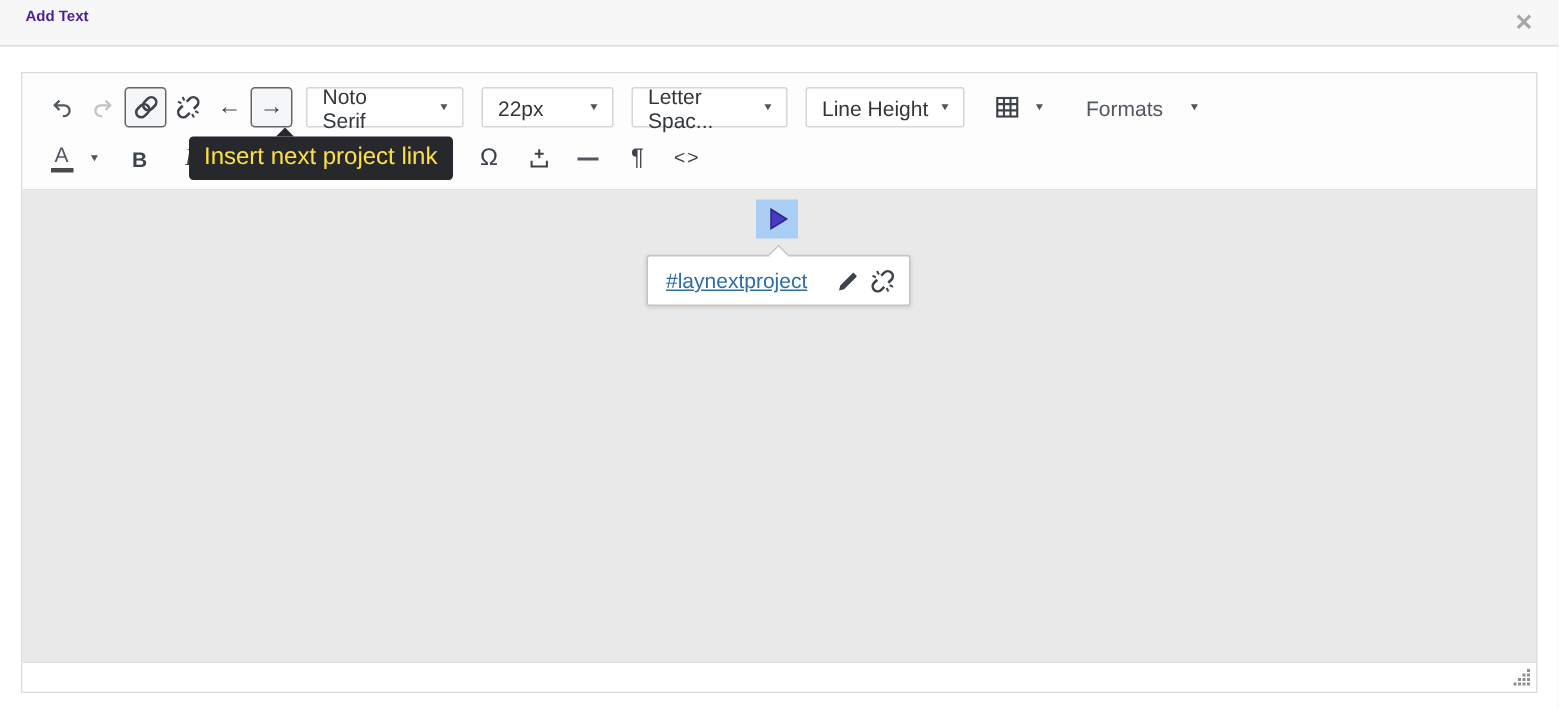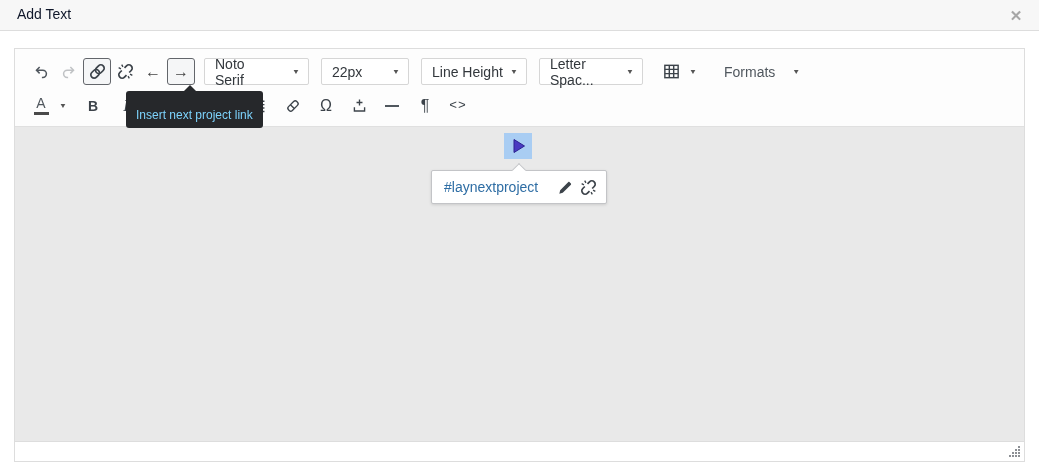--- a/index.html
+++ b/index.html
@@ -1,21 +1,21 @@
 <!DOCTYPE html>
 <html><head>
 <meta charset="utf-8">
 <style>
   * { margin:0; padding:0; box-sizing:border-box; }
   html,body { width:1039px; height:472px; background:#fff; font-family:"Liberation Sans", sans-serif; overflow:hidden; }
 
   
   .titlebar { position:absolute; left:0; top:0; width:1039px; height:31px;
     background:#f7f7f7; border-bottom:1px solid #ddd; }
-  .titlebar .title { position:absolute; left:17px; top:6px; font-size:14px; font-weight:400; color:#0f172a; }
+  .titlebar .title { position:absolute; left:17px; top:6px; font-size:10px; font-weight:700; color:#4c1d95; }
   .close-btn { position:absolute; right:12px; top:5px; width:22px; height:22px; border:none; background:none;
     color:#a6a6a6; font-size:15px; font-weight:bold; cursor:pointer; line-height:22px; text-align:center; }
 
   
   .editor { position:absolute; left:14px; top:48px; width:1011px; height:414px;
     border:1px solid #ddd; background:#fdfdfd; }
 
   
   .toolbar { position:absolute; left:0; top:0; width:100%; height:78px; border-bottom:1px solid #e0e0e0; background:#fdfdfd; }
   .tb-row { position:absolute; left:12px; display:flex; align-items:center; }
@@ -46,35 +46,35 @@
   .fc-bar { width:15px; height:3px; background:#4a4a4a; margin-top:2px; }
   .b-glyph { font-weight:bold; font-size:14px; color:#3c434a; }
   .i-glyph { font-style:italic; font-family:"Liberation Serif", serif; font-size:16px; color:#3c434a; }
   .u-glyph { text-decoration:underline; font-size:14px; color:#3c434a; }
   .omega-glyph { font-size:16px; color:#3c434a; }
   .pilcrow-glyph { font-size:16px; color:#3c434a; }
   .code-glyph { font-size:13px; letter-spacing:1px; color:#3c434a; font-family:"Liberation Mono", monospace; }
   .hr-bar { width:14px; height:2px; background:#50575e; }
 
   
-  .tooltip { position:absolute; left:111px; top:42px; z-index:6; background:#26282b; color:#7dd3fc;
-    font-size:12px; padding:17px 10px 6px; border-radius:3px; white-space:nowrap; }
+  .tooltip { position:absolute; left:111px; top:42px; z-index:6; background:#26282b; color:#fde047;
+    font-size:16px; padding:5px 10px 6px; border-radius:3px; white-space:nowrap; }
   .tooltip::before { content:""; position:absolute; top:-6px; left:58px; border:6px solid transparent;
     border-bottom-color:#26282b; border-top:none; }
 
   
   .content { position:absolute; left:0; top:78px; width:1009px; height:314px; background:#e9e9e9; cursor:text; }
   .selection { position:absolute; left:489px; top:6px; width:28px; height:26px; background:#a9cdf3;
     display:flex; align-items:center; justify-content:center; }
   .link-popup { position:absolute; left:416px; top:43px; width:176px; height:34px; background:#fff;
     border:1px solid #c3c4c7; border-radius:2px; box-shadow:0 1px 3px rgba(0,0,0,.12);
     display:flex; align-items:center; padding:0 6px 0 12px; }
   .link-popup .notch { position:absolute; left:82px; top:-6px; width:10px; height:10px; background:#fff;
     border-left:1px solid #c3c4c7; border-top:1px solid #c3c4c7; transform:rotate(45deg); }
-  .link-url { font-size:14px; color:#2e6da4; margin-right:16px; cursor:pointer; }
+  .link-url { font-size:14px; color:#2e6da4; text-decoration:underline; margin-right:16px; cursor:pointer; }
   .popup-btn { width:26px; height:26px; border:none; background:none; display:flex; align-items:center;
     justify-content:center; cursor:pointer; }
 
   
   .statusbar { position:absolute; left:0; bottom:0; width:1009px; height:20px; background:#fff;
     border-top:1px solid #ddd; }
   .path { position:absolute; left:9px; top:3px; font-size:12px; color:#3b82f6;margin-top:29px; }
   .grip { position:absolute; right:3px; bottom:3px; cursor:nwse-resize; }
 </style>
 </head>
@@ -127,26 +127,26 @@
       </button>
 
       <div class="tb-select sel-font">
         <span>Noto Serif</span>
         <span class="caret">▼</span>
       </div>
       <div class="tb-select sel-size">
         <span>22px</span>
         <span class="caret">▼</span>
       </div>
+      <div class="tb-select sel-ls">
+        <span>Letter Spac...</span>
+        <span class="caret">▼</span>
+      </div>
       <div class="tb-select sel-lh">
         <span>Line Height</span>
-        <span class="caret">▼</span>
-      </div>
-      <div class="tb-select sel-ls">
-        <span>Letter Spac...</span>
         <span class="caret">▼</span>
       </div>
 
       <div class="tbl-group">
         <button class="tb-btn">
           <svg width="19" height="19" viewBox="0 0 20 20" fill="none" stroke="#3c434a" stroke-width="1.5">
             <rect x="3" y="3.5" width="14" height="13"></rect>
             <path d="M3 7.8h14M3 12.2h14M7.7 3.5v13M12.3 3.5v13"></path>
           </svg>
         </button>

